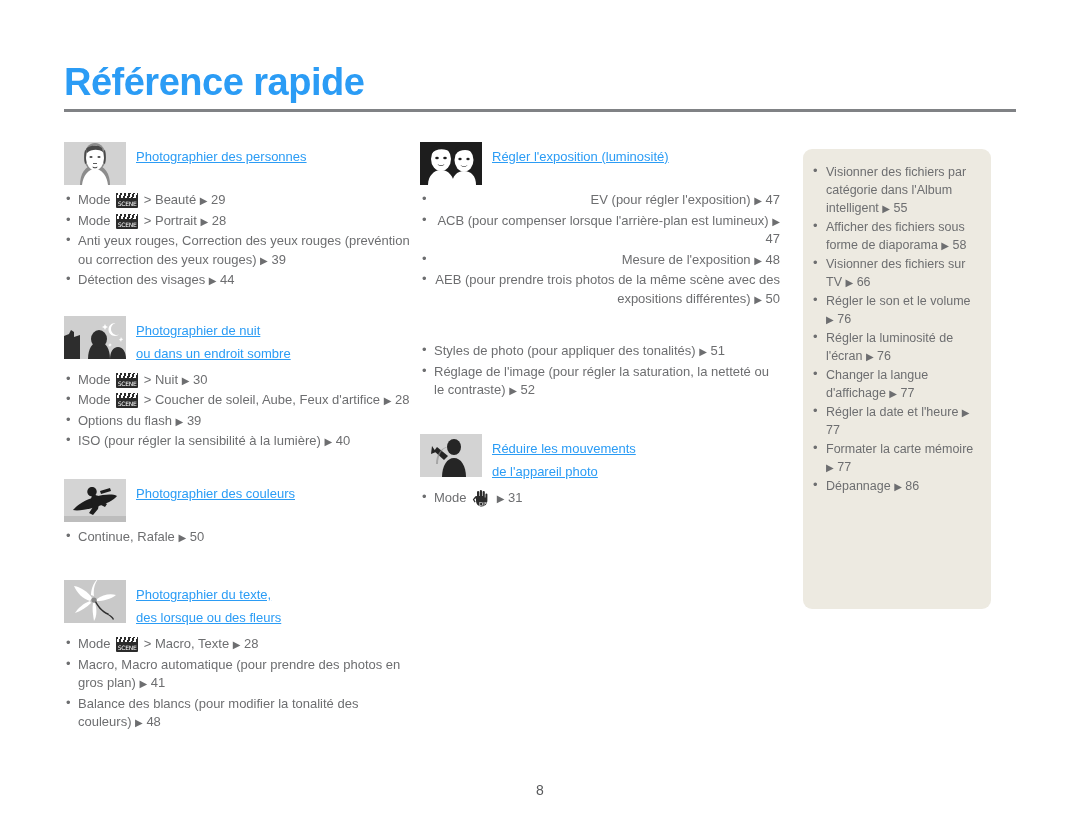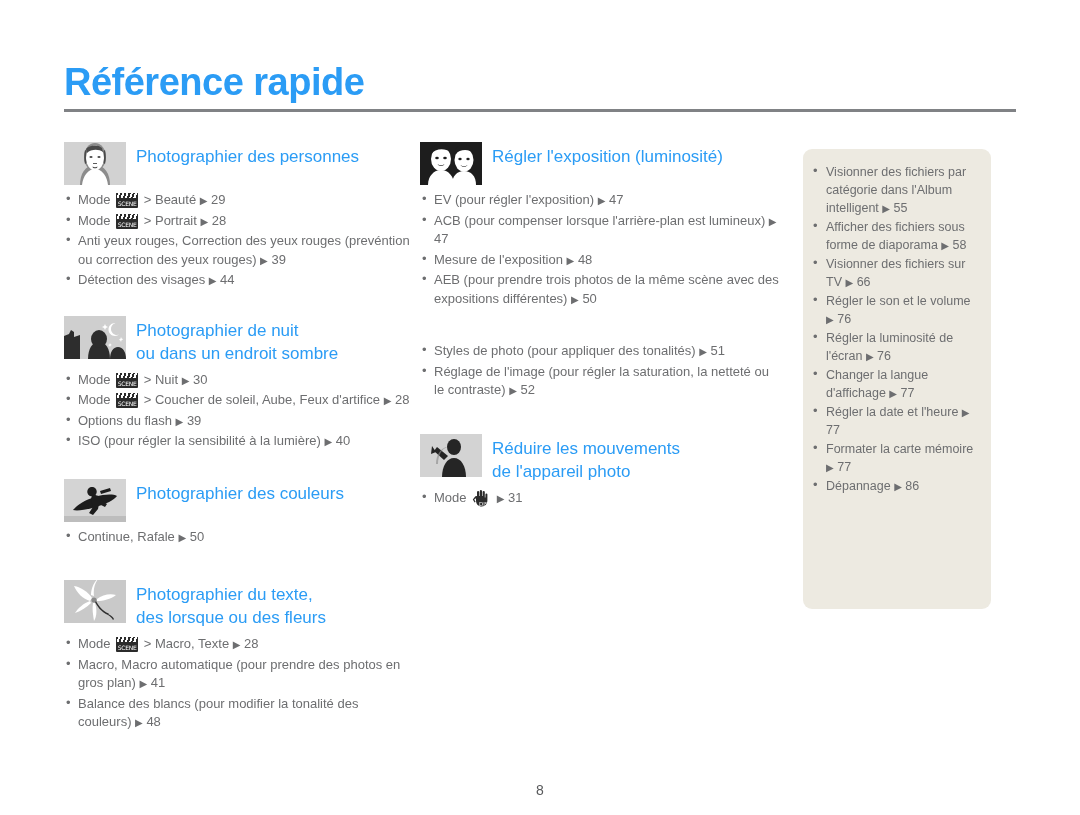--- a/index.html
+++ b/index.html
@@ -67,23 +67,24 @@
     flex: 0 0 62px;
     margin-right: 10px;
     background: #cfcfcf;
     position: relative;
     overflow: hidden;
   }
   .thumb svg { display: block; width: 62px; height: 43px; }
 
   .sec-title {
     color: #2b9cf5;
-    font-size: 17px;
+    font-size: 13px;
     line-height: 23px;
     padding-top: 3px;
+    text-decoration: underline;
   }
   .sec-title .l2 { display: block; }
 
   
   ul.blist {
     list-style: none;
     margin: 6px 0 0 0;
     padding: 0;
   }
   ul.blist li {
@@ -287,21 +288,21 @@
         </div>
         <ul class="blist">
           <li><span>Mode </span><span class="mode-icon"><span class="slate"></span><span class="txt">SCENE</span></span><span> &gt; Macro, Texte </span><span class="tri">▶</span><span> 28</span></li>
           <li><span>Macro, Macro automatique (pour prendre des photos en gros plan) </span><span class="tri">▶</span><span> 41</span></li>
           <li><span>Balance des blancs (pour modifier la tonalité des couleurs) </span><span class="tri">▶</span><span> 48</span></li>
         </ul>
       </div>
     </div>
 
   <div class="col col-mid" id="col-mid">
-      <div class="section" style="position: relative; margin-bottom: 34px;">
+      <div class="section" style="position: relative; margin-bottom: 34px; text-align: right;">
         <div class="sec-head">
           <div class="thumb">
             <svg viewBox="0 0 62 43">
               <rect width="62" height="43" fill="#ffffff"></rect>
               <g fill="#1d1d1d">
                 <path d="M0 0h62v43H0z"></path>
               </g>
               <g fill="#ffffff">
                 <ellipse cx="21" cy="17" rx="10" ry="12"></ellipse>
                 <path d="M8 43c0-9 6-15 13-15s13 6 13 15z"></path>

